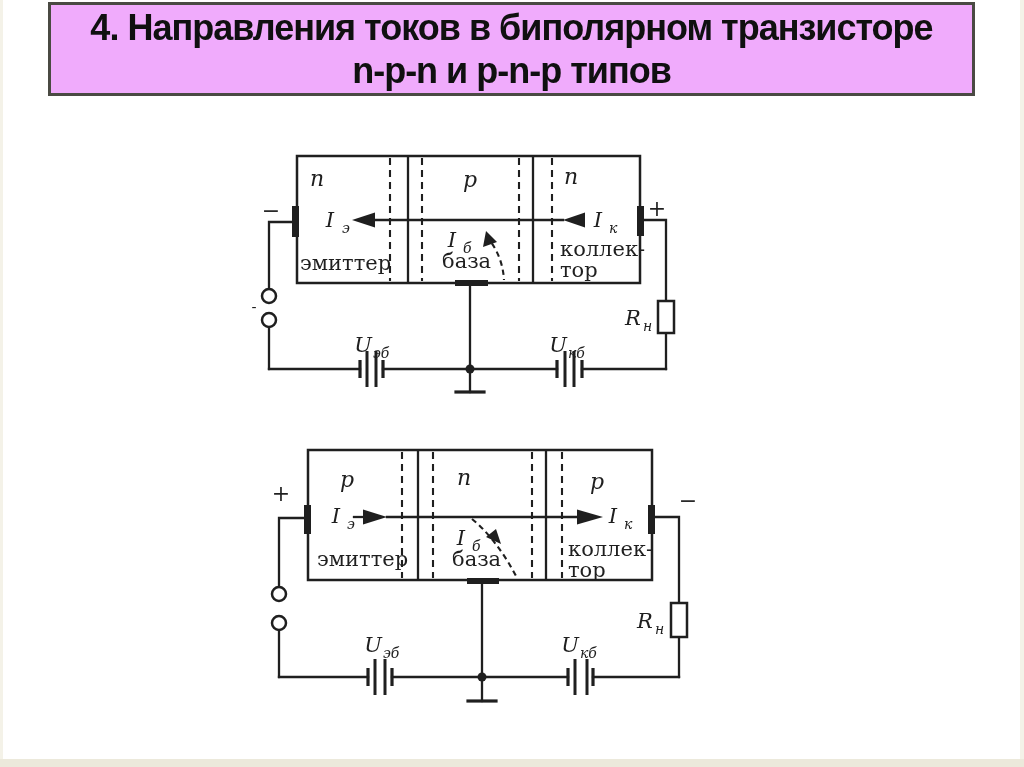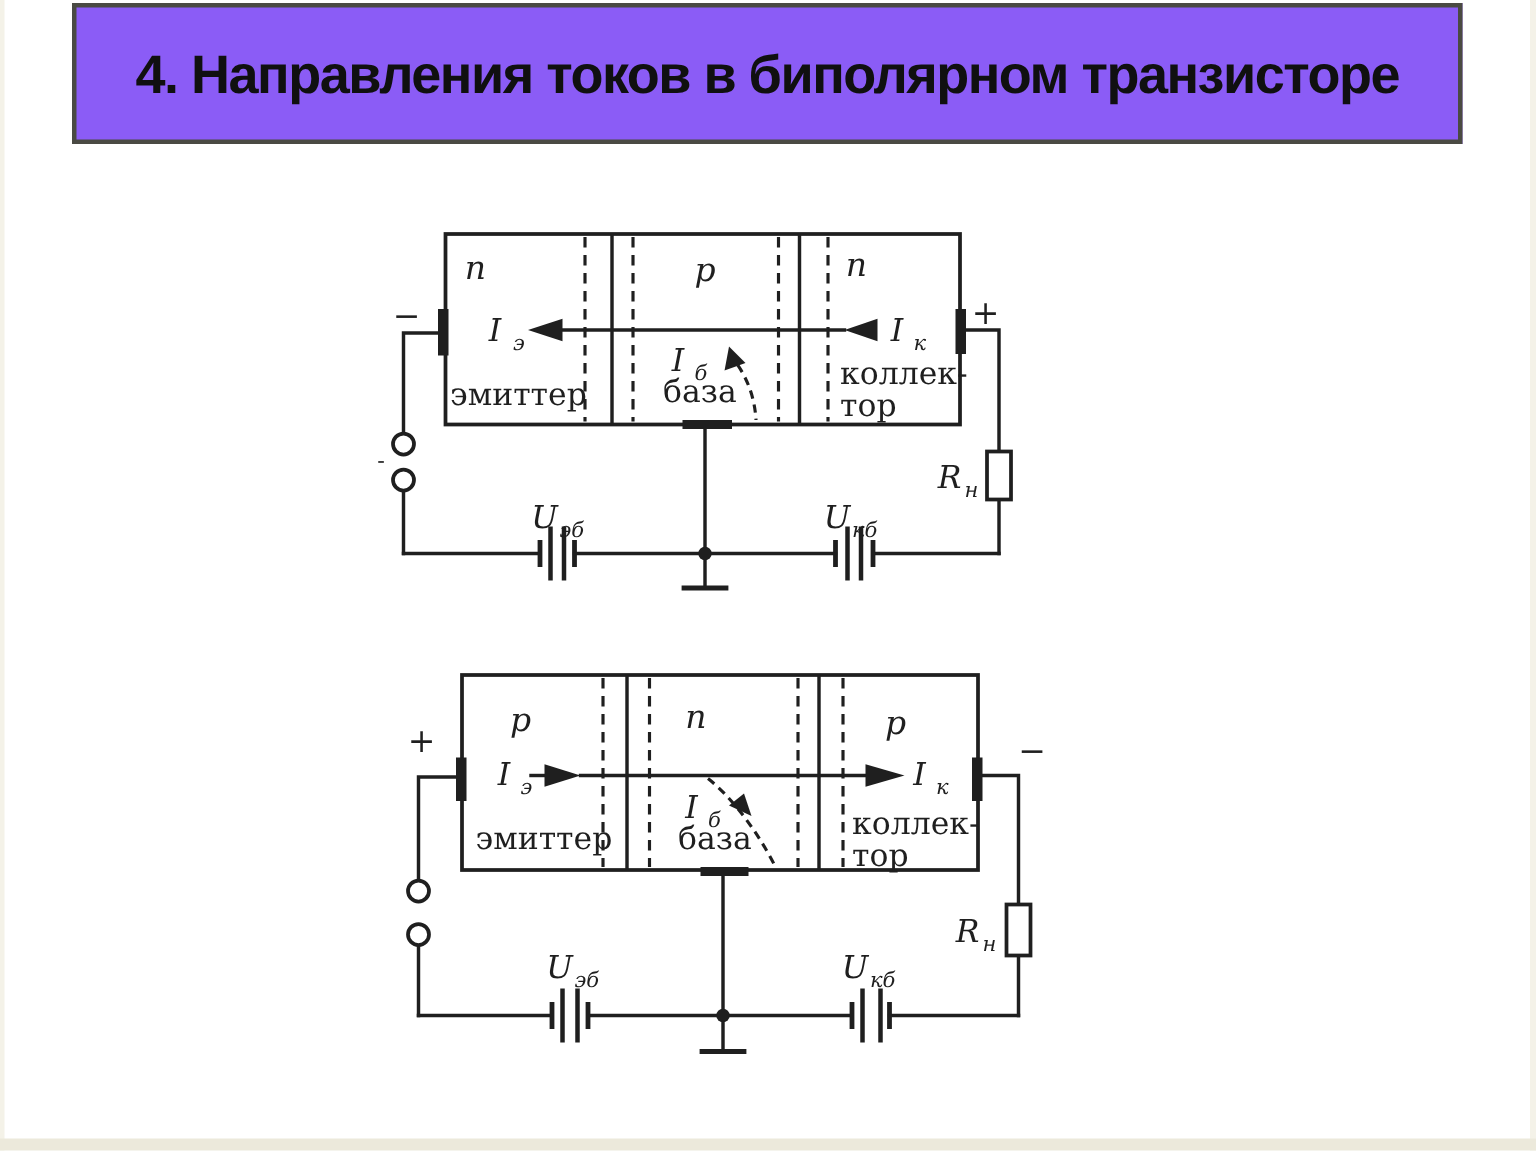--- a/index.html
+++ b/index.html
@@ -6,21 +6,21 @@
   body{
     width:1024px;height:767px;position:relative;overflow:hidden;
     background:#ffffff;
     font-family:"Liberation Sans",sans-serif;
   }
   .edge-bottom{position:absolute;left:0;bottom:0;width:1024px;height:8px;background:#ece9db;}
   .edge-right{position:absolute;right:0;top:0;width:4px;height:767px;background:#f4f2e8;}
   .edge-left{position:absolute;left:0;top:0;width:3px;height:767px;background:#f4f2e8;}
   .title-box{
     position:absolute;left:48px;top:2px;width:921px;height:88px;
-    background:#8b5cf6;border:3px solid #4a4a43;
+    background:#f0abfc;border:3px solid #4a4a43;
     display:flex;flex-direction:column;align-items:center;justify-content:center;
   }
   .title-line{
     font-weight:bold;color:#101010;font-size:36px;line-height:43px;
     letter-spacing:-1px;white-space:nowrap;
   }
   svg{position:absolute;left:0;top:0;}
   .wire{stroke:#1f1f1f;stroke-width:2.3;fill:none;stroke-linecap:square;}
   .boxline{stroke:#1f1f1f;stroke-width:2.5;fill:#ffffff;}
   .solidj{stroke:#1f1f1f;stroke-width:2.3;}
@@ -39,20 +39,21 @@
 </style>
 </head>
 <body>
 
 <div class="edge-left"></div>
 <div class="edge-right"></div>
 <div class="edge-bottom"></div>
 
 <div class="title-box">
   <div class="title-line">4. Направления токов в биполярном транзисторе</div>
+  <div class="title-line">n-p-n и p-n-p типов</div>
 </div>
 
 <svg width="1024" height="767" viewBox="0 0 1024 767">
 
   <g>
 
     <g>
       <polyline class="wire" points="292,222 269,222 269,289"></polyline>
       <line class="wire" x1="269" y1="327" x2="269" y2="369"></line>
       <polyline class="wire" points="644,220 666,220 666,301"></polyline>

